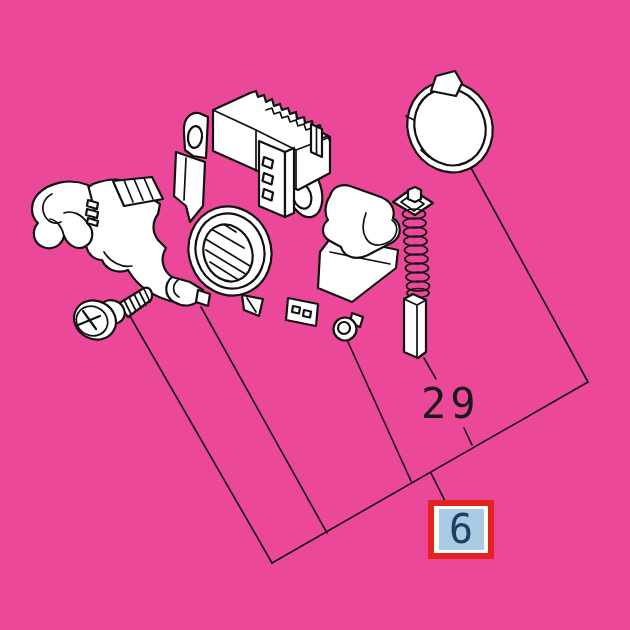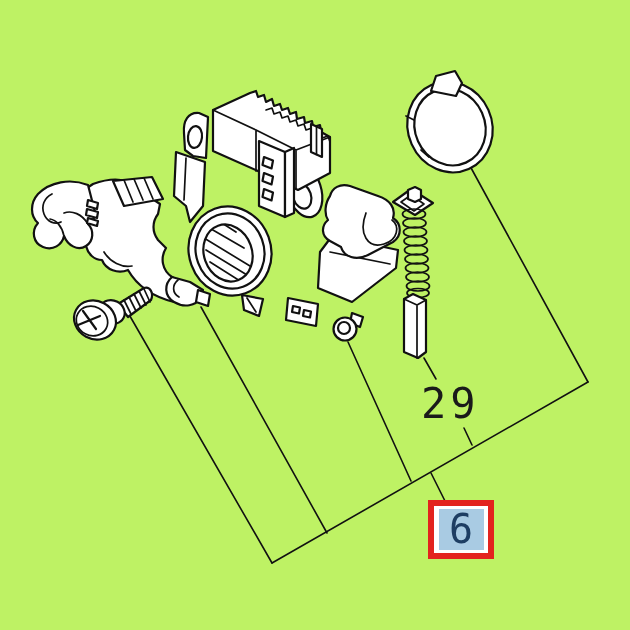--- a/index.html
+++ b/index.html
@@ -1,17 +1,17 @@
 <!DOCTYPE html>
 <html><head>
 <meta charset="utf-8">
 <style>
   html,body{margin:0;padding:0;background:#ffffff;}
   #canvas{
-    position:relative;width:630px;height:630px;background:#bef264;
+    position:relative;width:630px;height:630px;background:#ec4899;
     overflow:hidden;font-family:"DejaVu Sans",sans-serif;
   }
   #art{position:absolute;left:0;top:0;width:630px;height:630px;}
   .part-label{
     position:absolute;left:421px;top:383px;
     font-family:"DejaVu Sans Mono",monospace;
     font-size:42px;font-weight:400;letter-spacing:4px;
     color:#1a1a1a;line-height:1;user-select:none;
   }
   .callout{

